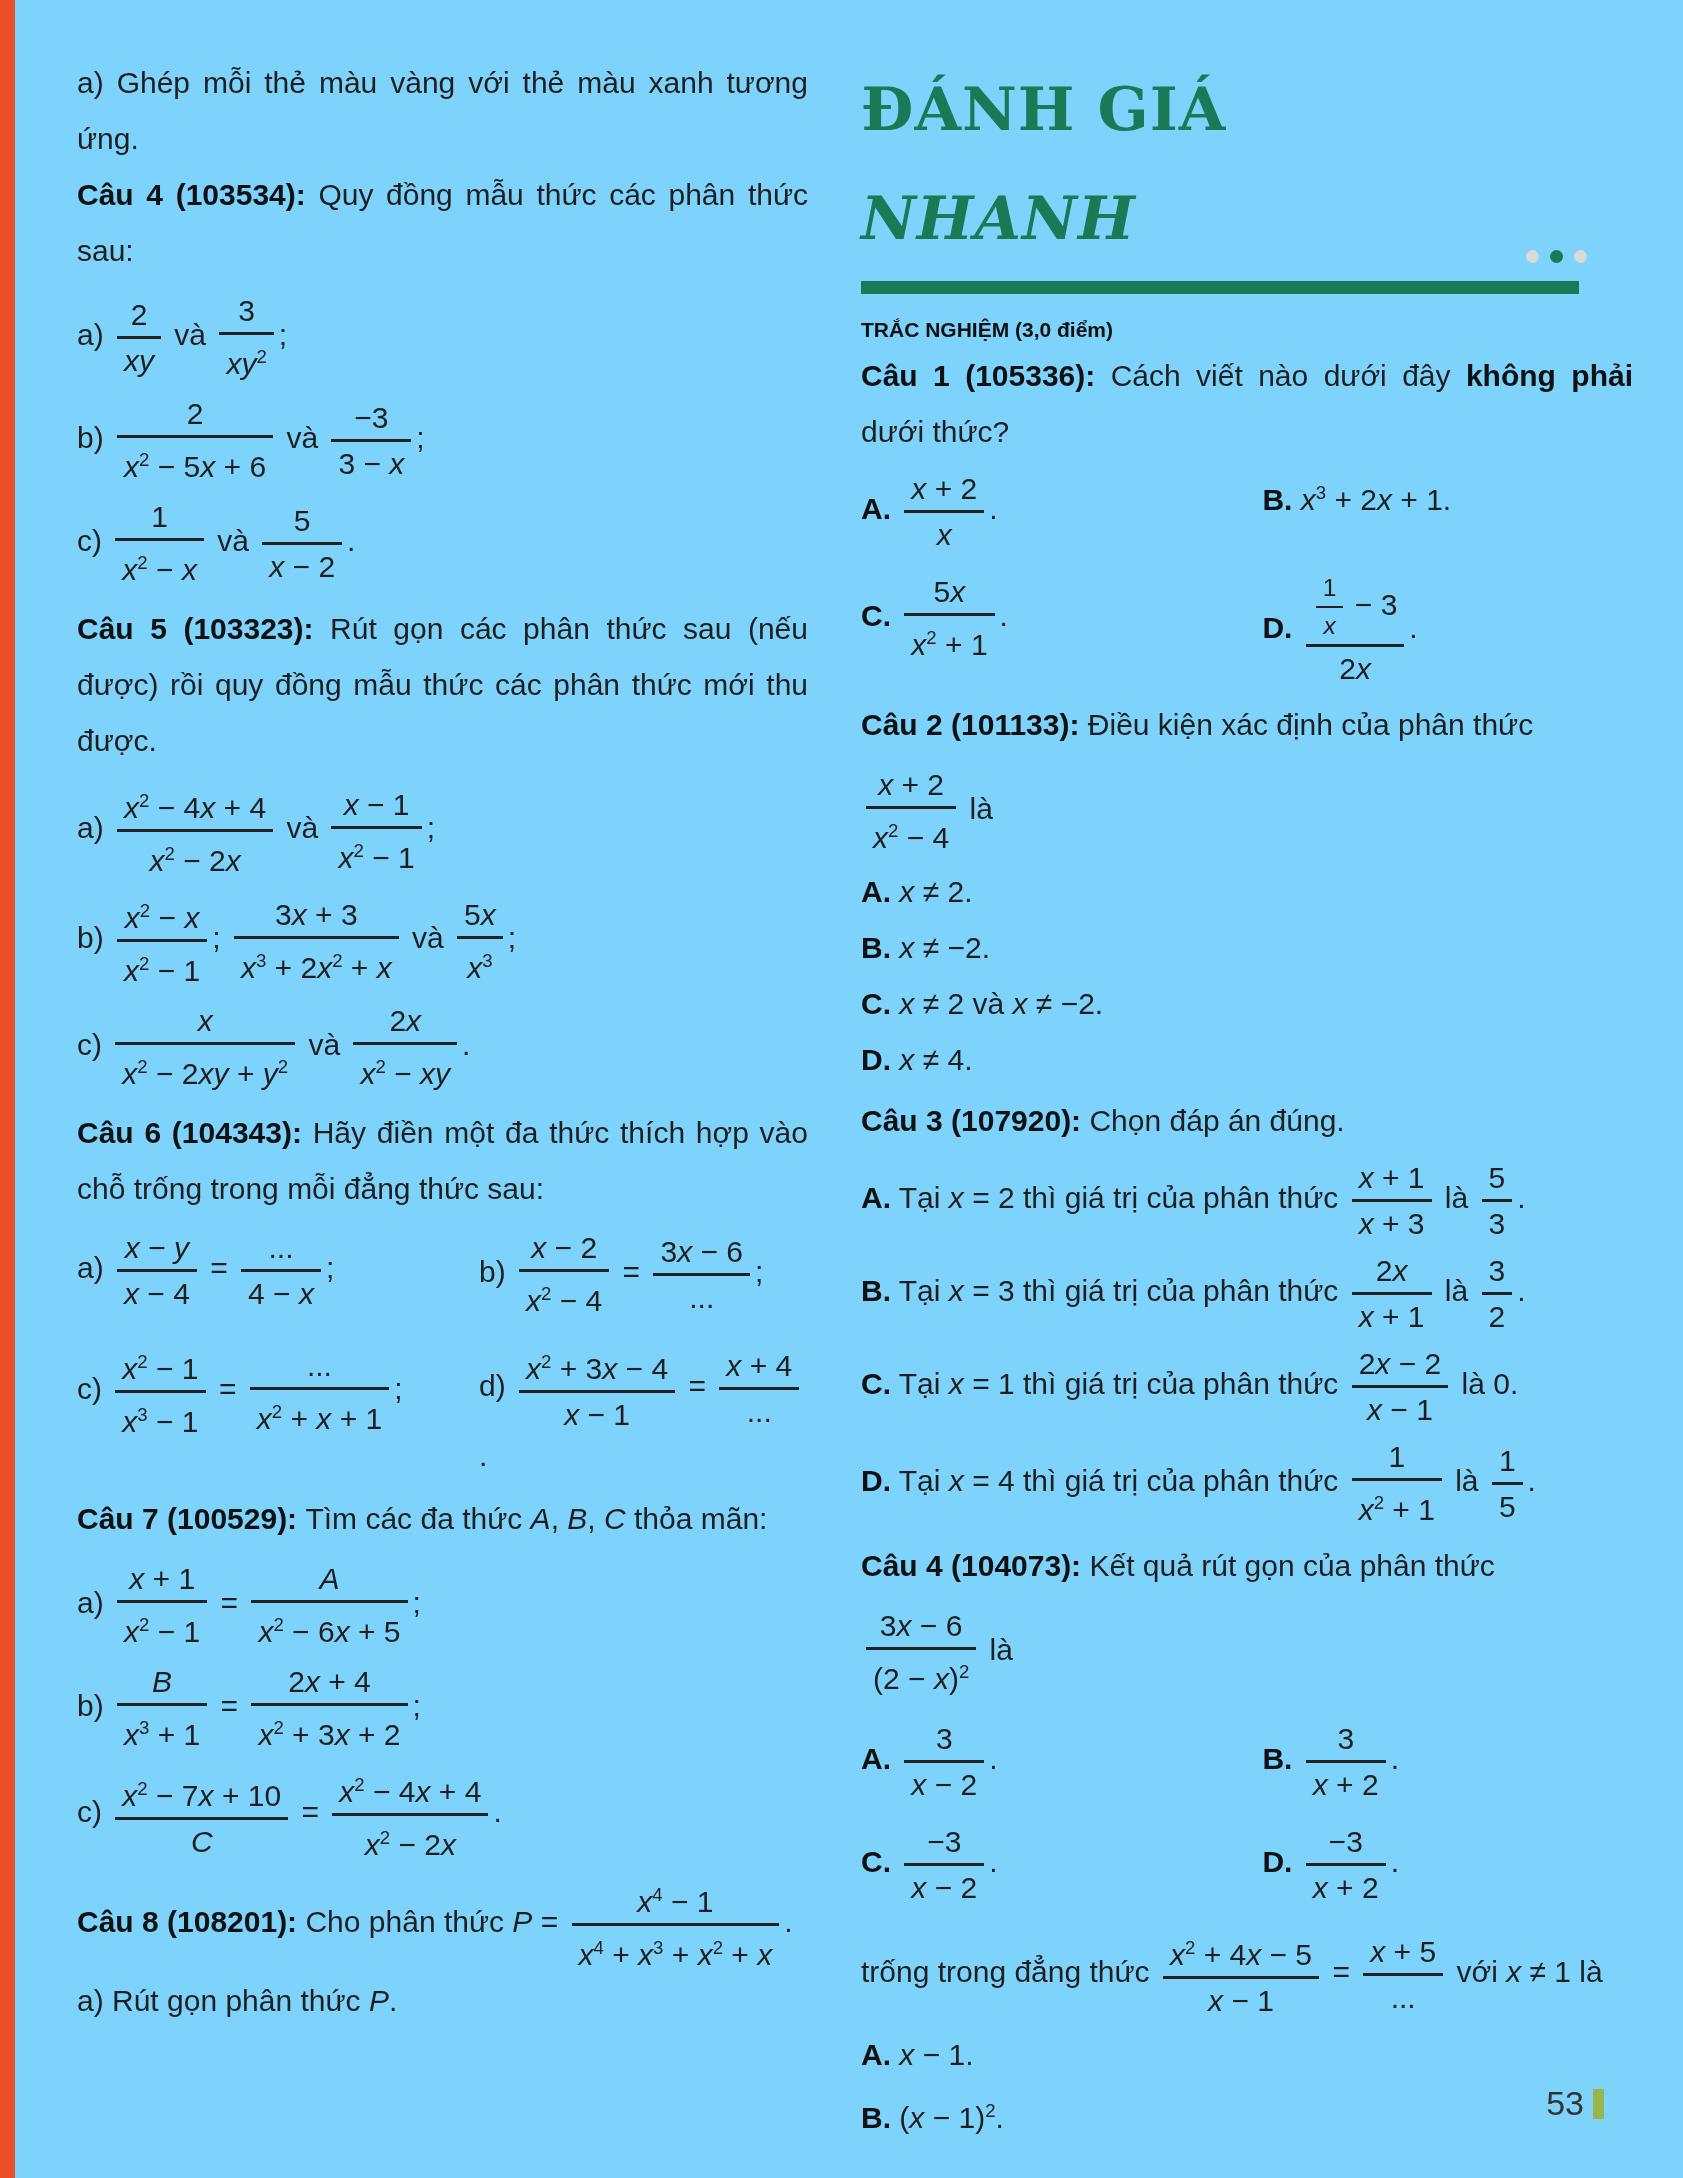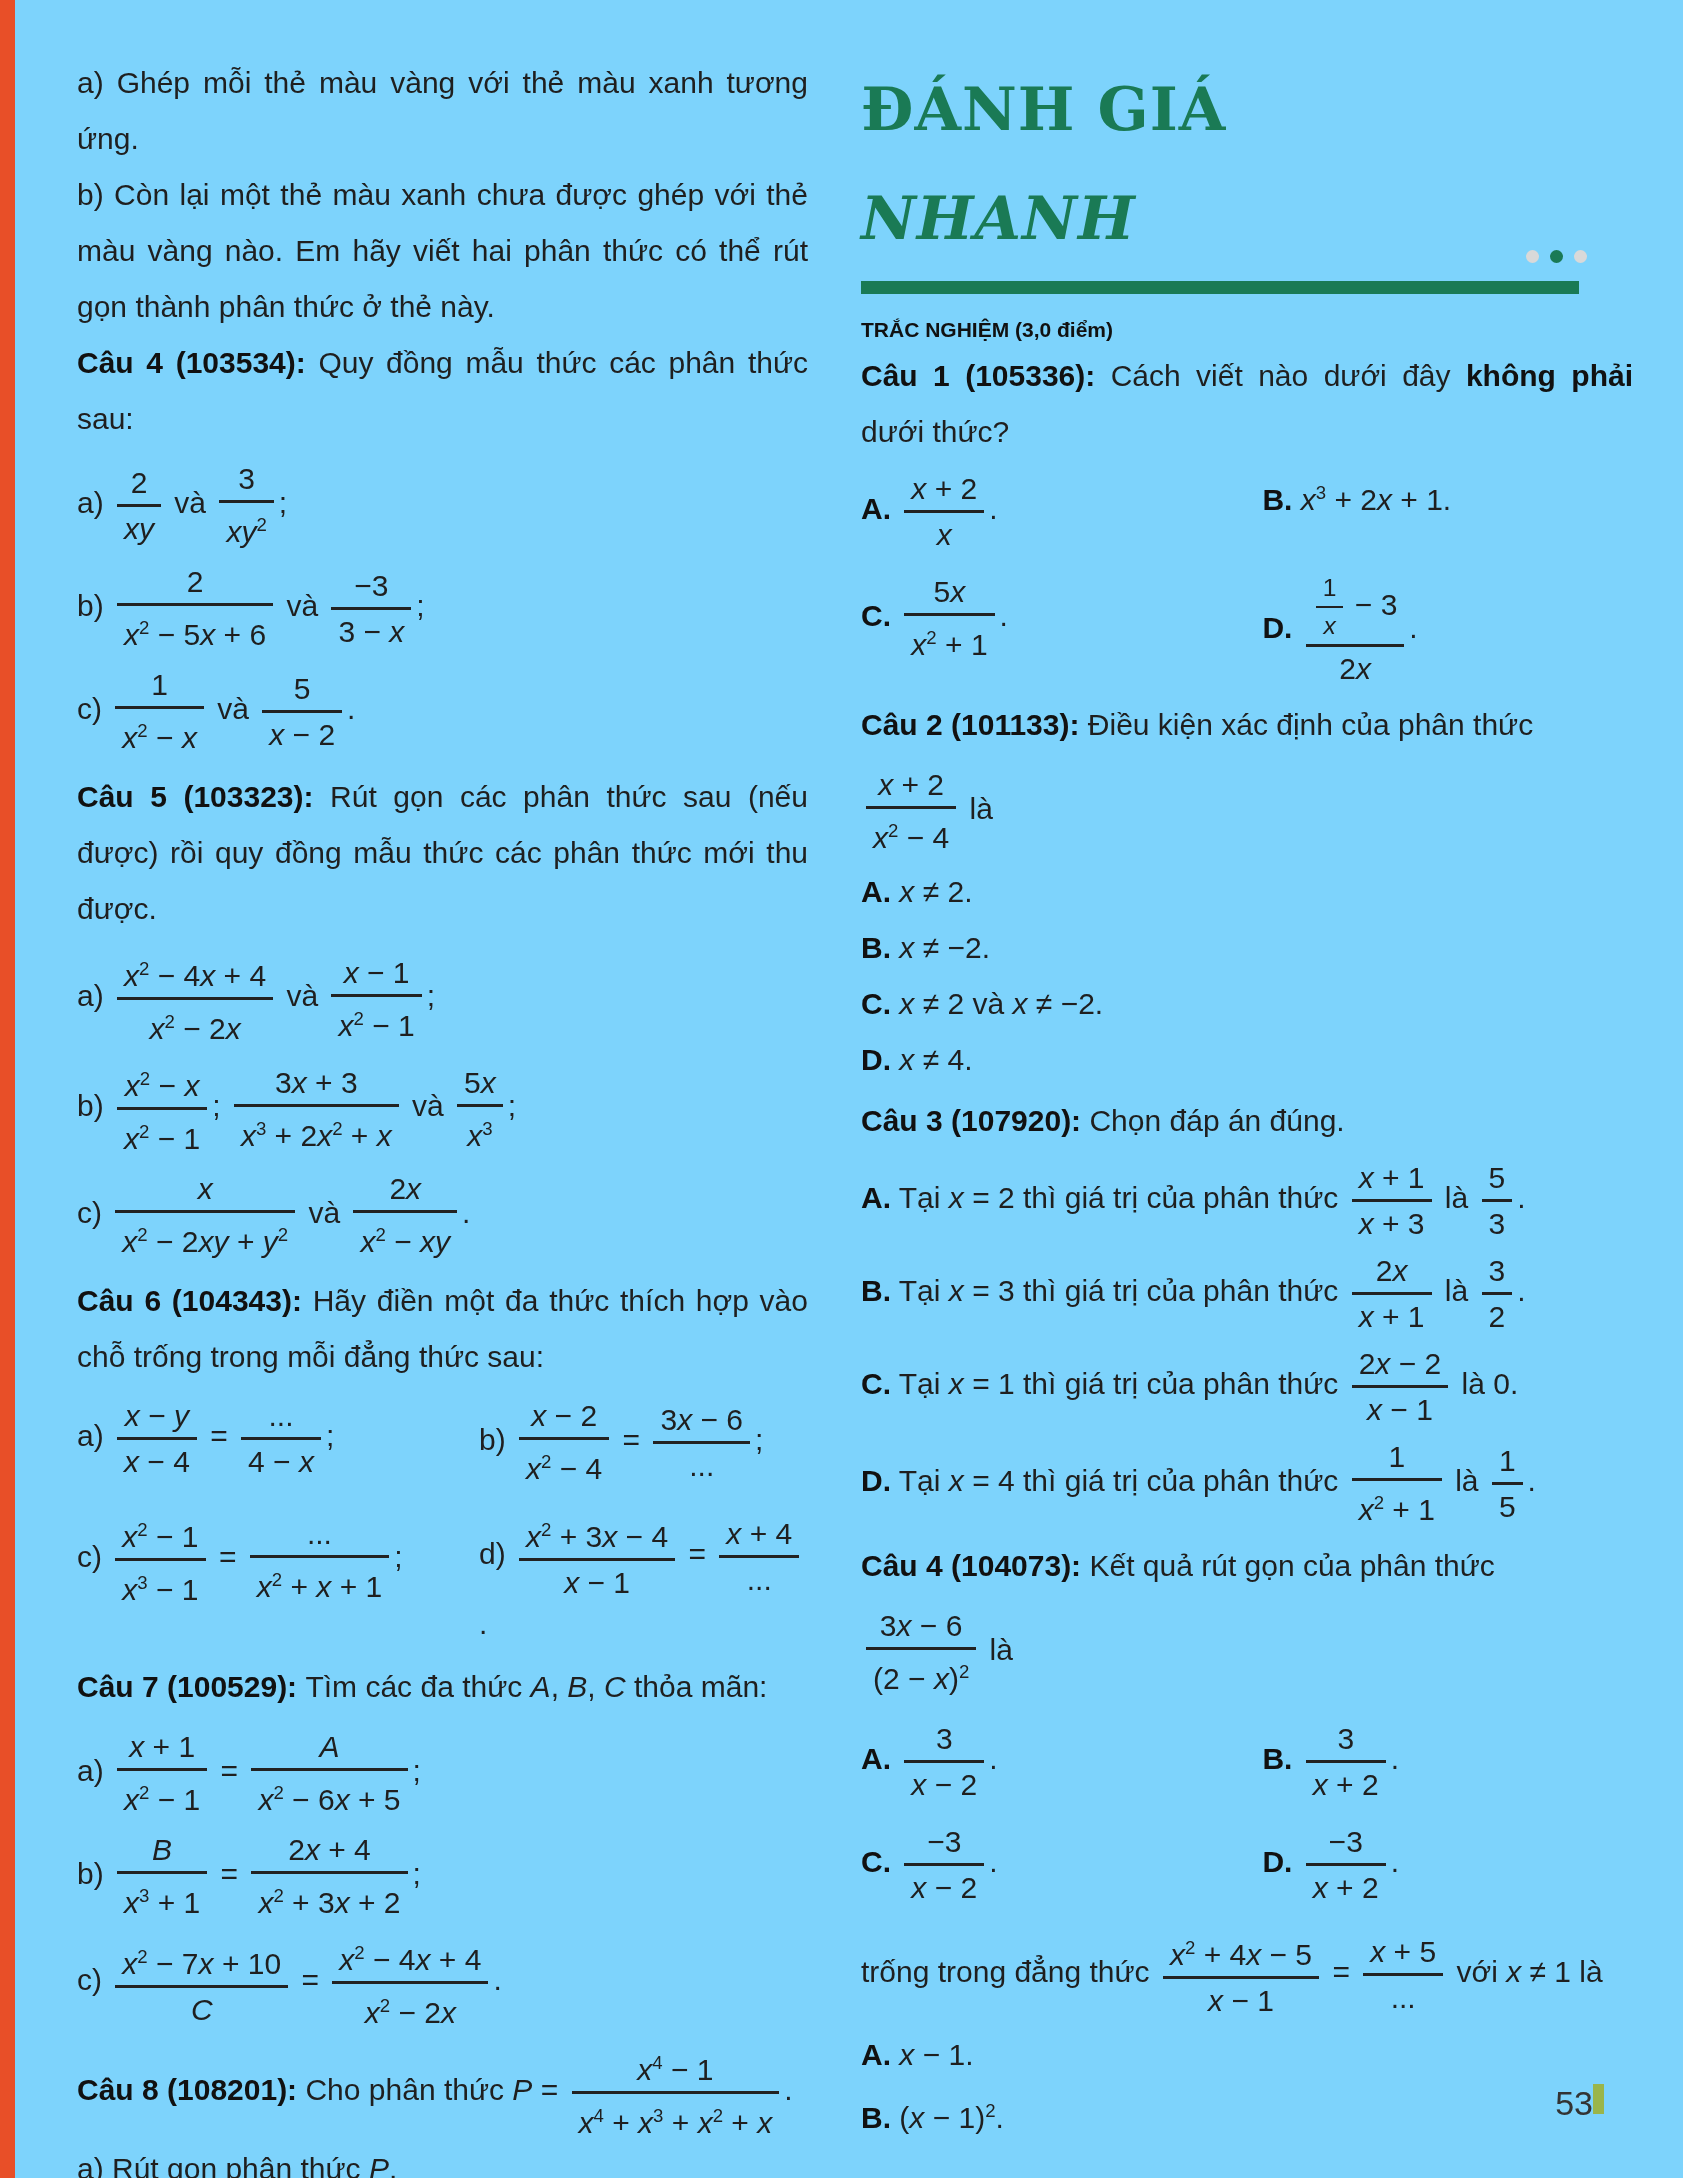--- a/index.html
+++ b/index.html
@@ -35,34 +35,33 @@
   .dot{width:13px;height:13px;border-radius:50%;}
   .dot-gray{background:var(--dot-gray);}
   .dot-green{background:var(--green);}
   .rule{height:13px;background:var(--green);margin-top:8px;width:93%;}
 
   .section-title{font-size:21px;font-weight:bold;color:#111;margin:24px 0 6px;}
   .opts.grid{display:grid;grid-template-columns:52% 48%;}
   .opt{font-size:30px;line-height:46px;margin:10px 0;}
   .opts.list .opt{display:block;}
 
-  .footer{position:absolute;right:79px;bottom:55px;display:flex;}
+  .footer{position:absolute;right:79px;bottom:55px;display:flex;align-items:center;gap:9px;}
   .page-num{font-size:34px;color:#333;}
   .page-bar{width:11px;height:30px;background:var(--page-bar);display:inline-block;}
 </style>
 </head>
 <body>
 
 <div class="page">
   <div class="accent-bar"></div>
 
   <div class="content">
     <div class="col-left" id="col-left">
         <div class="para"><span>a) Ghép mỗi thẻ màu vàng với thẻ màu xanh tương ứng.</span></div>
-        <div class="para"><span>b) Còn lại một thẻ màu xanh chưa được ghép với thẻ màu vàng nào. Em hãy viết hai phân thức có thể rút gọn thành phân thức ở thẻ này.</span></div>
         <div class="para"><b>Câu 4 (103534): </b><span>Quy đồng mẫu thức các phân thức sau:</span></div>
         <div class="item"><span>a) </span><span class="frac"><span class="num">2</span><span class="den"><i>xy</i></span></span><span> và </span><span class="frac"><span class="num">3</span><span class="den"><i>xy</i><sup>2</sup></span></span><span>;</span></div>
         <div class="item"><span>b) </span><span class="frac"><span class="num">2</span><span class="den"><i>x</i><sup>2</sup> − 5<i>x</i> + 6</span></span><span> và </span><span class="frac"><span class="num">−3</span><span class="den">3 − <i>x</i></span></span><span>;</span></div>
         <div class="item"><span>c) </span><span class="frac"><span class="num">1</span><span class="den"><i>x</i><sup>2</sup> − <i>x</i></span></span><span> và </span><span class="frac"><span class="num">5</span><span class="den"><i>x</i> − 2</span></span><span>.</span></div>
         <div class="para"><b>Câu 5 (103323): </b><span>Rút gọn các phân thức sau (nếu được) rồi quy đồng mẫu thức các phân thức mới thu được.</span></div>
         <div class="item"><span>a) </span><span class="frac"><span class="num"><i>x</i><sup>2</sup> − 4<i>x</i> + 4</span><span class="den"><i>x</i><sup>2</sup> − 2<i>x</i></span></span><span> và </span><span class="frac"><span class="num"><i>x</i> − 1</span><span class="den"><i>x</i><sup>2</sup> − 1</span></span><span>;</span></div>
         <div class="item"><span>b) </span><span class="frac"><span class="num"><i>x</i><sup>2</sup> − <i>x</i></span><span class="den"><i>x</i><sup>2</sup> − 1</span></span><span>; </span><span class="frac"><span class="num">3<i>x</i> + 3</span><span class="den"><i>x</i><sup>3</sup> + 2<i>x</i><sup>2</sup> + <i>x</i></span></span><span> và </span><span class="frac"><span class="num">5<i>x</i></span><span class="den"><i>x</i><sup>3</sup></span></span><span>;</span></div>
         <div class="item"><span>c) </span><span class="frac"><span class="num"><i>x</i></span><span class="den"><i>x</i><sup>2</sup> − 2<i>xy</i> + <i>y</i><sup>2</sup></span></span><span> và </span><span class="frac"><span class="num">2<i>x</i></span><span class="den"><i>x</i><sup>2</sup> − <i>xy</i></span></span><span>.</span></div>
         <div class="para"><b>Câu 6 (104343): </b><span>Hãy điền một đa thức thích hợp vào chỗ trống trong mỗi đẳng thức sau:</span></div>
         <div class="row2">

